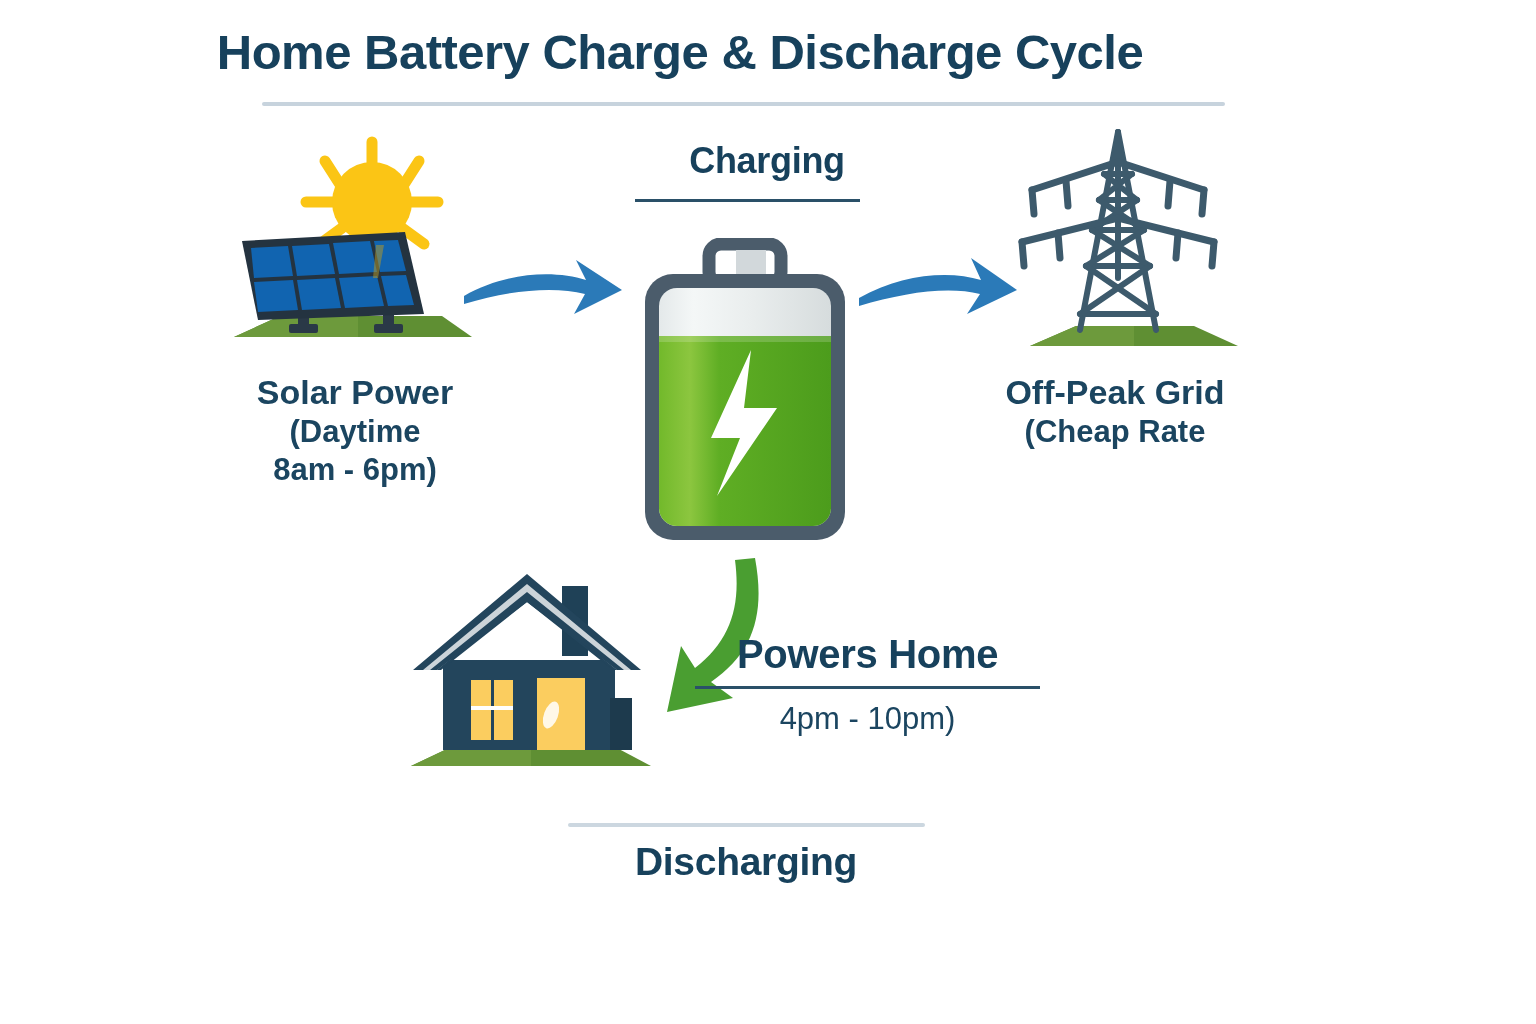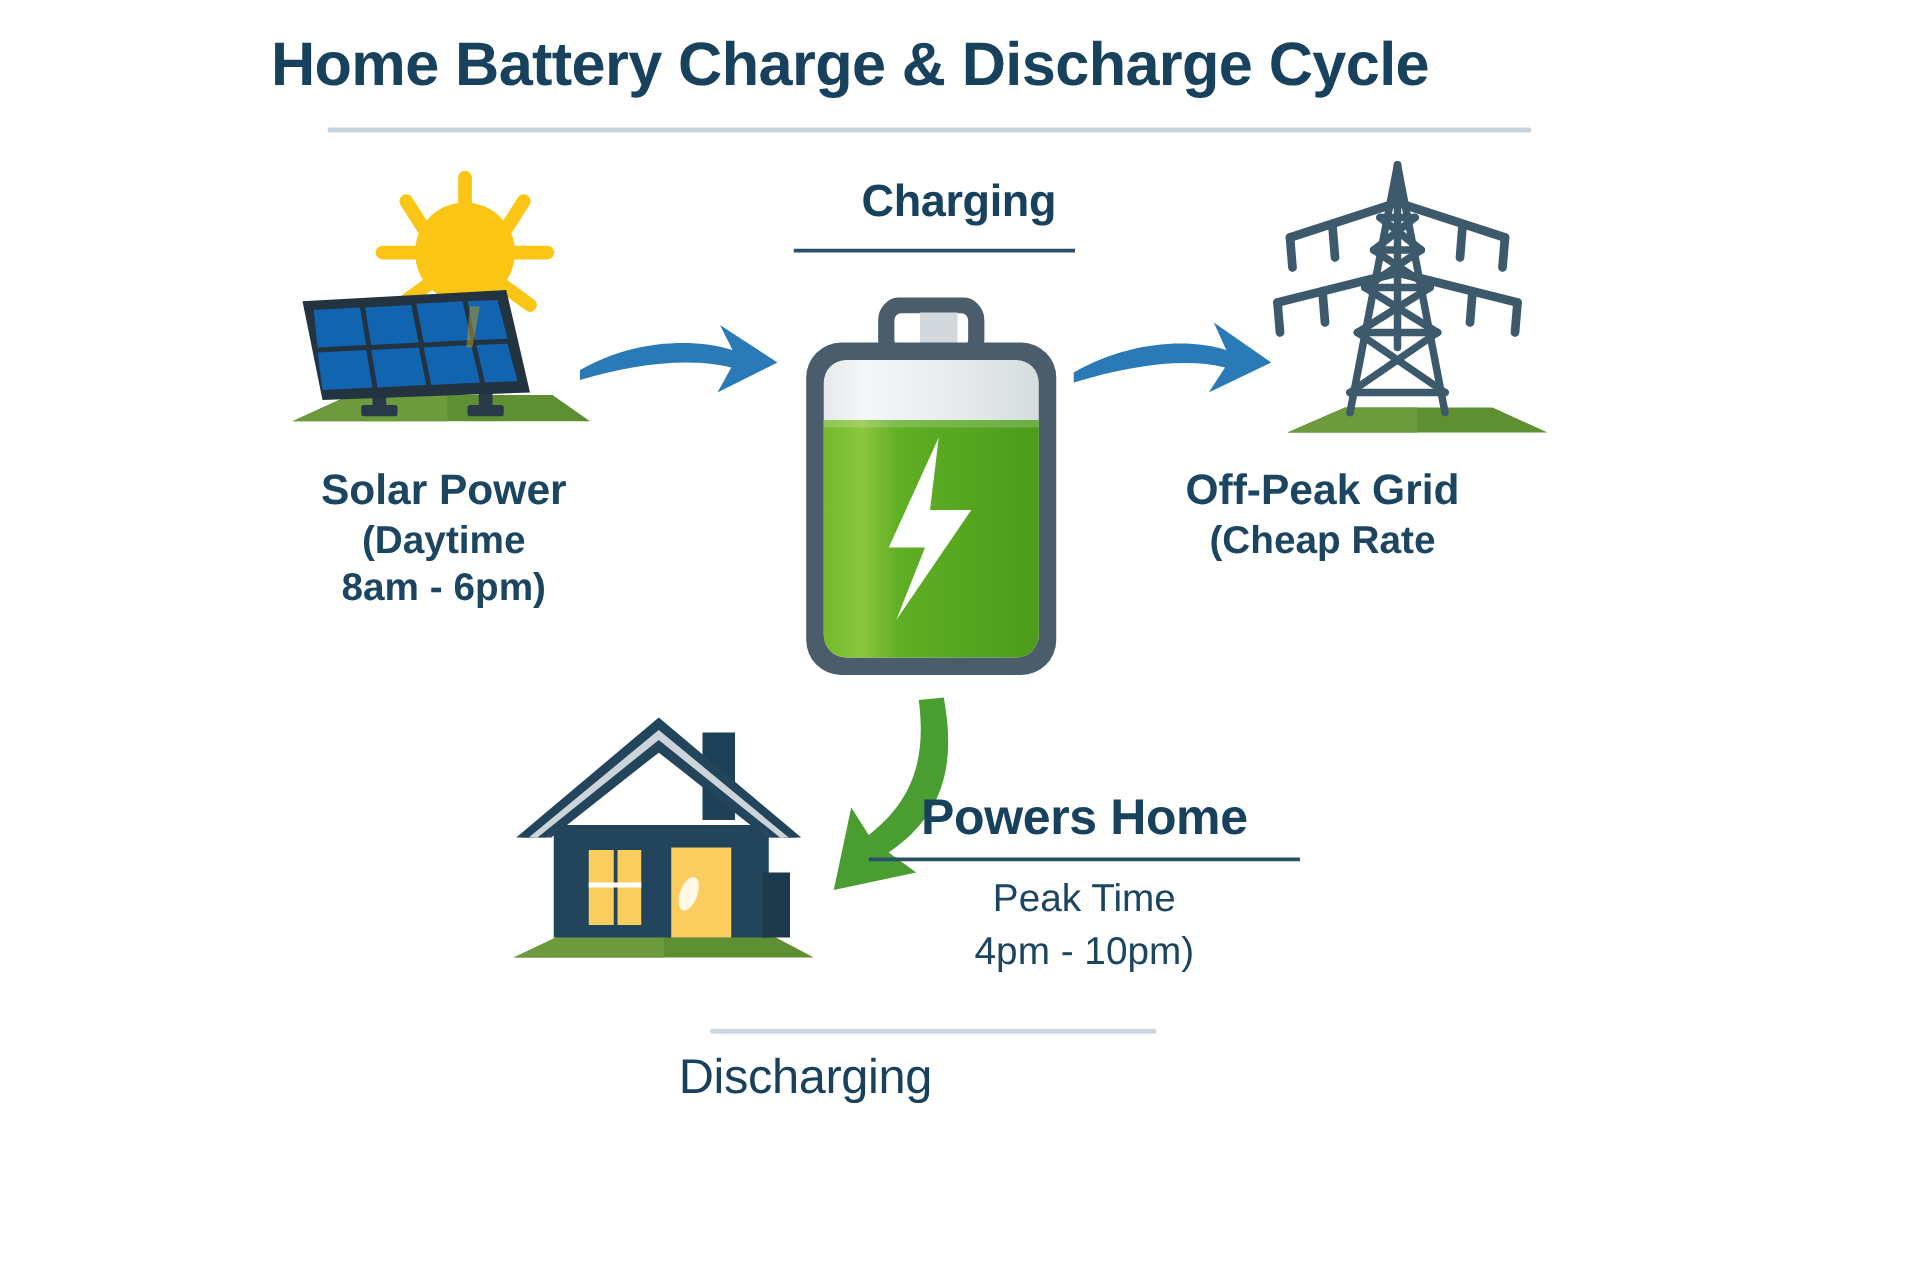--- a/index.html
+++ b/index.html
@@ -47,22 +47,22 @@
   }
   .powers-rule{position:absolute;left:695px;top:686px;width:345px;height:3px;background:#2a5068;}
   .powers-sub{
     position:absolute;left:680px;top:698px;width:375px;text-align:center;
     font-size:31px;line-height:1.35;color:#1b4560;
   }
 
   
   .discharging-rule{position:absolute;left:568px;top:823px;width:357px;height:4px;background:#ccd7e0;border-radius:2px;}
   .discharging-lbl{
-    position:absolute;left:543px;top:840px;width:406px;text-align:left;
-    font-size:39px;font-weight:normal;color:#17415c;letter-spacing:-0.3px;
+    position:absolute;left:543px;top:840px;width:406px;text-align:center;
+    font-size:39px;font-weight:bold;color:#17415c;letter-spacing:-0.3px;
   }
 
   
   .icon{position:absolute;}
   #solar-icon{left:228px;top:128px;}
   #grid-icon{left:1018px;top:118px;}
   #battery-icon{left:628px;top:238px;}
   #house-icon{left:405px;top:558px;}
   #arrow-left{left:458px;top:252px;}
   #arrow-right{left:853px;top:250px;}
@@ -199,21 +199,21 @@
         <path d="M48,63 L50,88 M152,63 L150,88"></path>
       </g>
 
       <g stroke="#3d5a6c" fill="none" stroke-width="7" stroke-linecap="round">
         <path d="M4,124 L100,100 L196,124"></path>
         <path d="M4,124 L6,148 M196,124 L194,148"></path>
         <path d="M40,115 L42,140 M160,115 L158,140"></path>
       </g>
     </svg>
   </div>
-  <div class="node-label" id="grid-label" style="left:908px;top:372px;width:300px;">
+  <div class="node-label" id="grid-label" style="left:965px;top:372px;width:300px;">
     <span class="hl">Off-Peak Grid</span>
     <span class="sub">(Cheap Rate</span>
   </div>
 
   <div class="icon" id="arrow-down">
     <svg width="190" height="190" viewBox="0 0 190 190">
       <path d="M140,18
                C150,72 140,112 96,142
                L118,158 L52,172 L66,106 L80,128
                C116,100 126,66 120,20 Z" fill="#4a9e31"></path>
@@ -245,20 +245,19 @@
       <rect x="66" y="148" width="42" height="4" fill="#ffffff"></rect>
 
       <rect x="132" y="120" width="48" height="72" fill="#fbcd5f"></rect>
       <ellipse cx="146" cy="157" rx="7" ry="14" fill="#ffffff" opacity="0.85" transform="rotate(20 146 157)"></ellipse>
     </svg>
   </div>
 
   <div class="powers-lbl">Powers Home</div>
   <div class="powers-rule"></div>
   <div class="powers-sub">
-    <div>Peak Time</div>
     <div>4pm - 10pm)</div>
   </div>
 
   <div class="discharging-rule"></div>
   <div class="discharging-lbl">Discharging</div>
 
 </div>
 
 </body></html>

